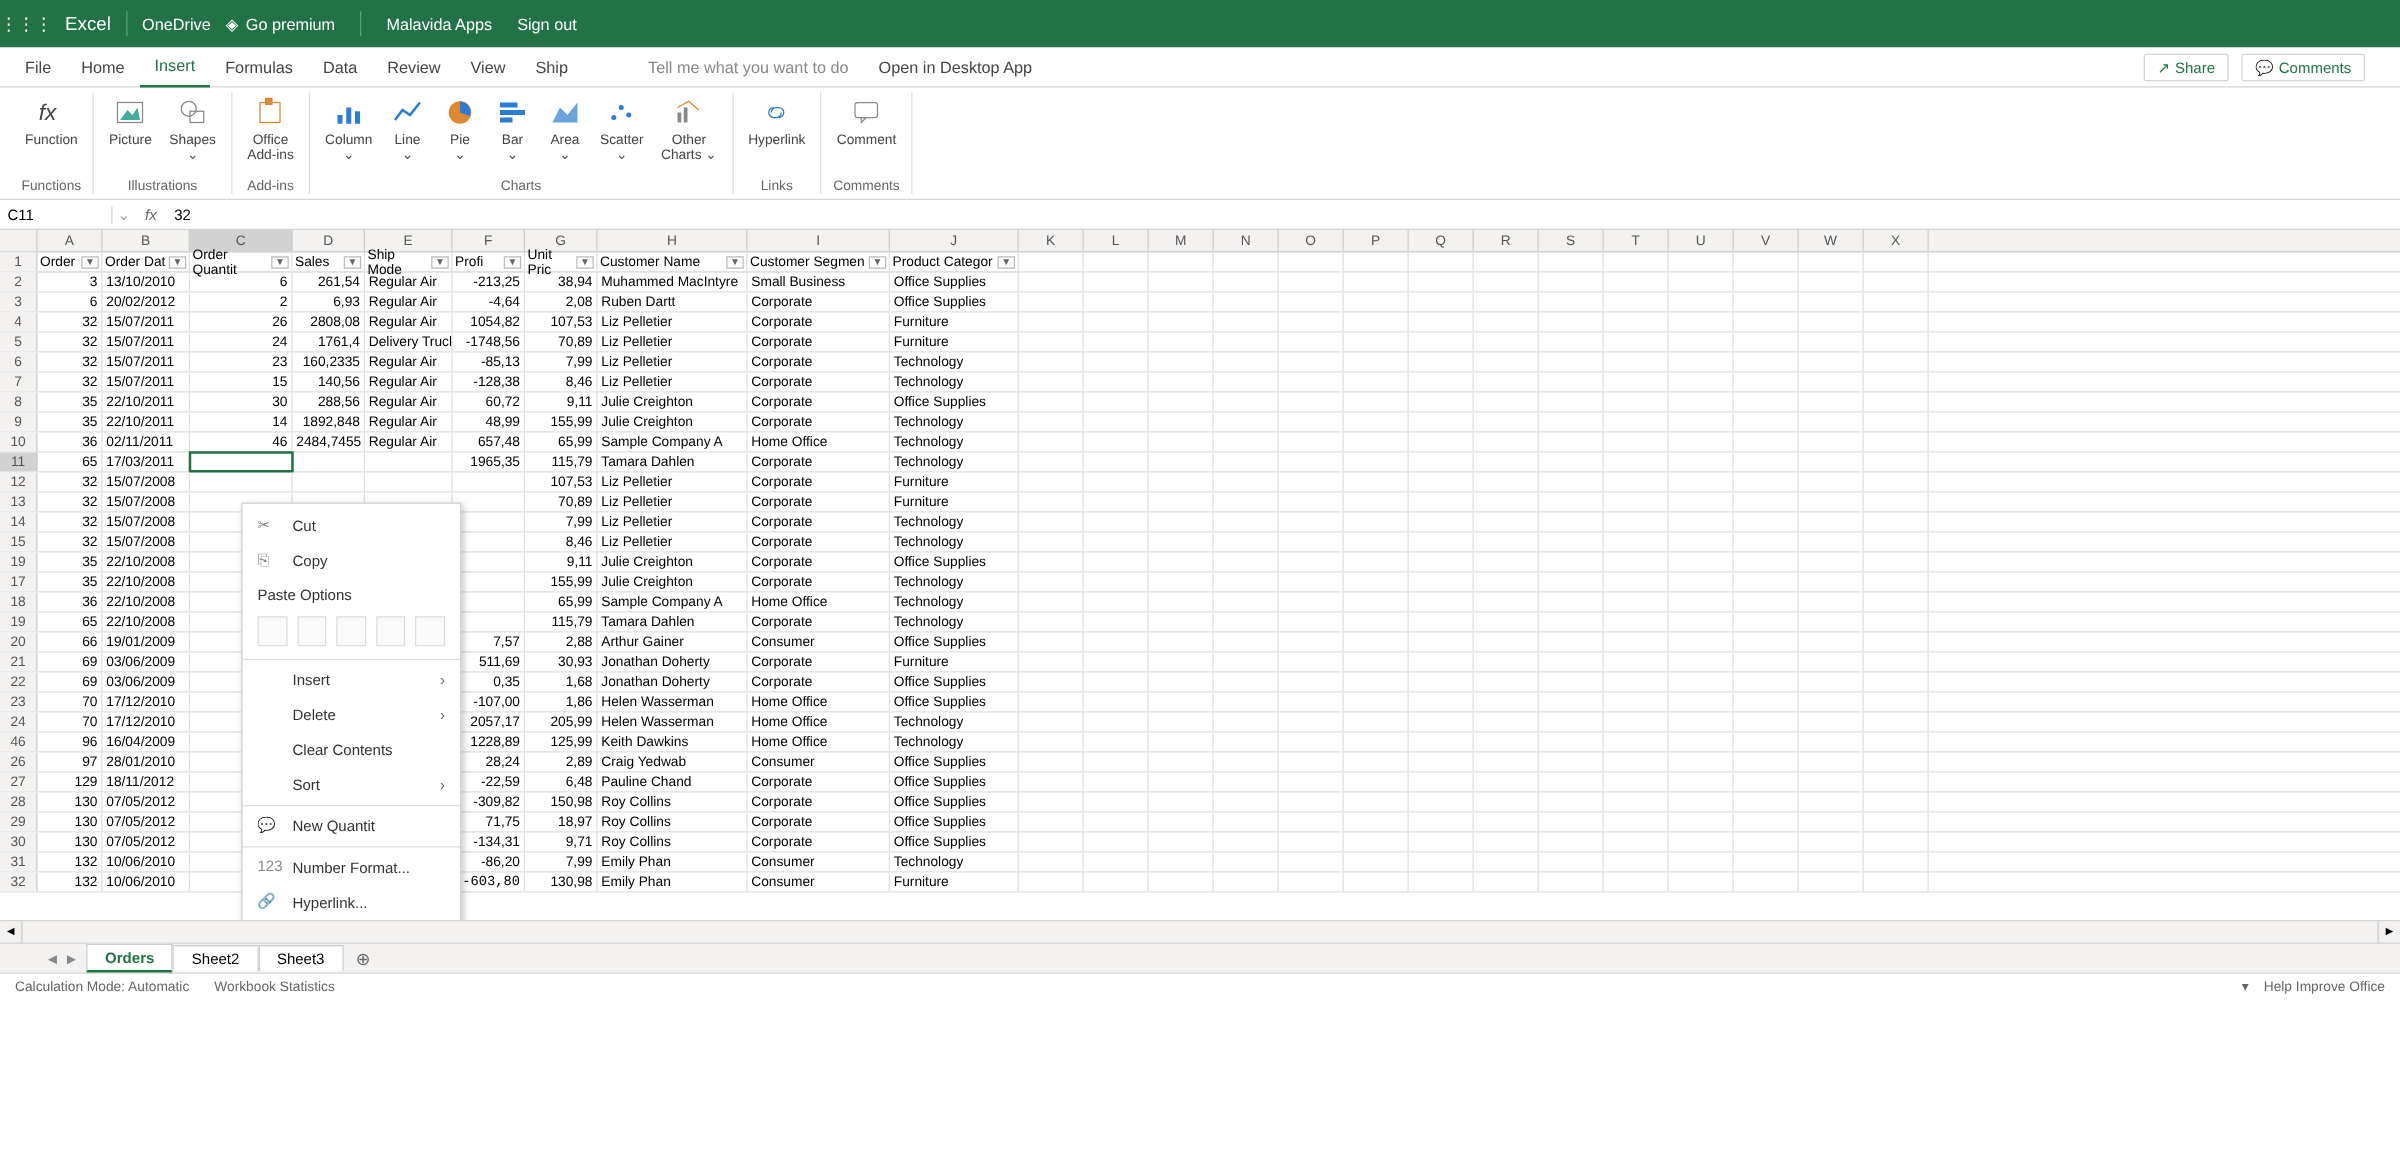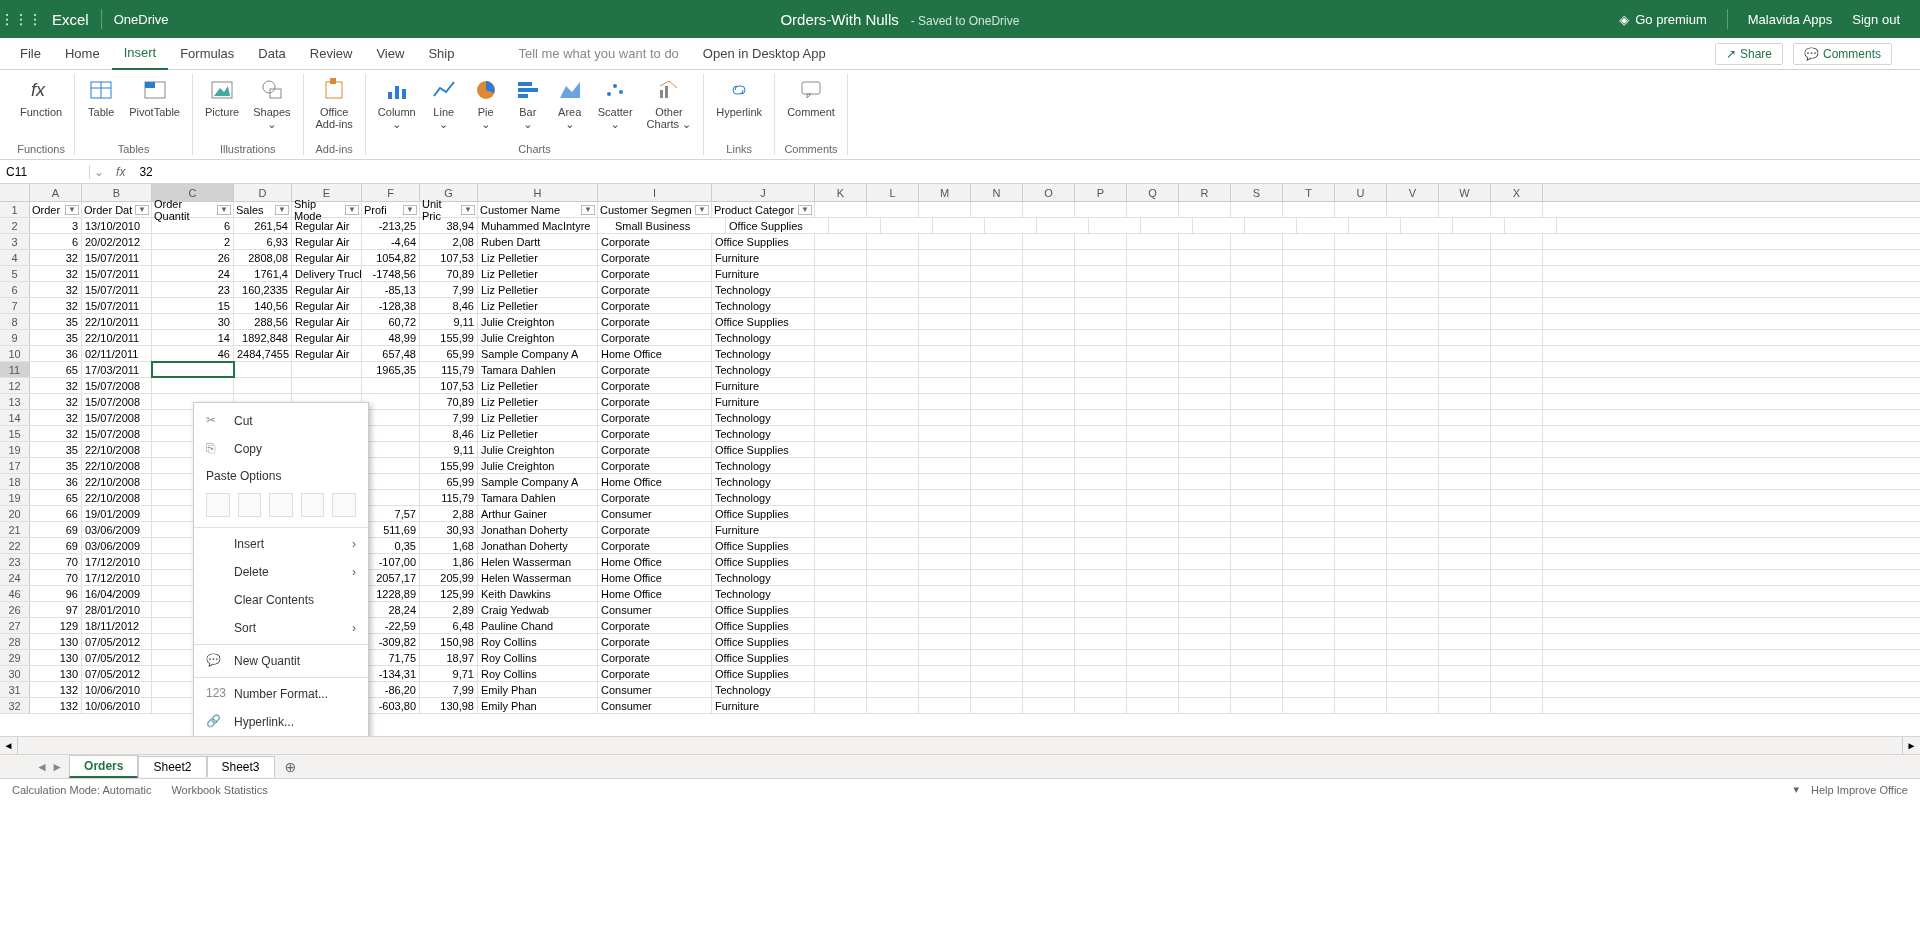--- a/index.html
+++ b/index.html
@@ -86,24 +86,20 @@
 svg { display: block; }
 </style>
 </head>
 <body>
 
 <div class="title-bar">
   <div class="app-launcher">⋮⋮⋮</div>
   <div class="app-name">Excel</div>
   <div class="divider"></div>
   <div class="onedrive">OneDrive</div>
-  <div class="title-center">
-    <span class="fname">Orders-With Nulls</span>
-    <span class="saved">- Saved to OneDrive</span>
-  </div>
   <div class="title-right">
     <div class="premium">
       <span>◈</span>
       <span>Go premium</span>
     </div>
     <div class="divider"></div>
     <div>Malavida Apps</div>
     <div>Sign out</div>
   </div>
 </div>
@@ -138,44 +134,20 @@
       <div class="ribbon-btn">
           <div class="icon">
             <svg width="24" height="24">
               <text x="2" y="18" font-style="italic" font-size="18" fill="#444">fx</text>
             </svg>
           </div>
           <div class="lbl">Function</div>
         </div>
     </div>
     <div class="ribbon-group-label">Functions</div>
-  </div>
-  <div class="ribbon-group">
-    <div class="ribbon-group-items">
-      <div class="ribbon-btn">
-          <div class="icon">
-            <svg width="24" height="24">
-              <rect x="2" y="4" width="20" height="16" fill="none" stroke="#2b7cd3"></rect>
-              <line x1="2" y1="10" x2="22" y2="10" stroke="#2b7cd3"></line>
-              <line x1="12" y1="4" x2="12" y2="20" stroke="#2b7cd3"></line>
-            </svg>
-          </div>
-          <div class="lbl">Table</div>
-        </div>
-      <div class="ribbon-btn">
-          <div class="icon">
-            <svg width="24" height="24">
-              <rect x="2" y="4" width="20" height="16" fill="none" stroke="#888"></rect>
-              <rect x="2" y="4" width="10" height="6" fill="#2b7cd3"></rect>
-            </svg>
-          </div>
-          <div class="lbl">PivotTable</div>
-        </div>
-    </div>
-    <div class="ribbon-group-label">Tables</div>
   </div>
   <div class="ribbon-group">
     <div class="ribbon-group-items">
       <div class="ribbon-btn">
           <div class="icon">
             <svg width="24" height="24">
               <rect x="2" y="4" width="20" height="16" fill="none" stroke="#888"></rect>
               <polygon points="4,18 10,10 14,14 18,8 20,18" fill="#4a9"></polygon>
             </svg>
           </div>
@@ -404,21 +376,21 @@
       <div class="row">
         <div class="rh">2</div>
         <div class="cell r" style="width: 52px;">3</div>
         <div class="cell" style="width: 70px;">13/10/2010</div>
         <div class="cell r" style="width: 82px;">6</div>
         <div class="cell r" style="width: 58px;">261,54</div>
         <div class="cell" style="width: 70px;">Regular Air</div>
         <div class="cell r" style="width: 58px;">-213,25</div>
         <div class="cell r" style="width: 58px;">38,94</div>
         <div class="cell" style="width: 120px;">Muhammed MacIntyre</div>
-        <div class="cell" style="width: 114px; margin-left: 14px;">Small Business</div>
+        <div class="cell" style="width: 114px;">Small Business</div>
         <div class="cell" style="width: 103px;">Office Supplies</div>
         <div class="empty-cols">
           <div class="cell" style="width: 52px;"></div>
           <div class="cell" style="width: 52px;"></div>
           <div class="cell" style="width: 52px;"></div>
           <div class="cell" style="width: 52px;"></div>
           <div class="cell" style="width: 52px;"></div>
           <div class="cell" style="width: 52px;"></div>
           <div class="cell" style="width: 52px;"></div>
           <div class="cell" style="width: 52px;"></div>
@@ -1271,21 +1243,21 @@
           <div class="cell" style="width: 52px;"></div>
         </div>
       </div>
       <div class="row">
         <div class="rh">32</div>
         <div class="cell r" style="width: 52px;">132</div>
         <div class="cell" style="width: 70px;">10/06/2010</div>
         <div class="cell r" style="width: 82px;">30</div>
         <div class="cell r" style="width: 58px;">4011,65</div>
         <div class="cell" style="width: 70px;">Delivery Truck</div>
-        <div class="cell r" style="width: 58px;">-603,80</div>
+        <div class="cell r" style="width: 58px; font-family: Liberation Mono, monospace;">-603,80</div>
         <div class="cell r" style="width: 58px;">130,98</div>
         <div class="cell" style="width: 120px;">Emily Phan</div>
         <div class="cell" style="width: 114px;">Consumer</div>
         <div class="cell" style="width: 103px;">Furniture</div>
         <div class="empty-cols">
           <div class="cell" style="width: 52px;"></div>
           <div class="cell" style="width: 52px;"></div>
           <div class="cell" style="width: 52px;"></div>
           <div class="cell" style="width: 52px;"></div>
           <div class="cell" style="width: 52px;"></div>

